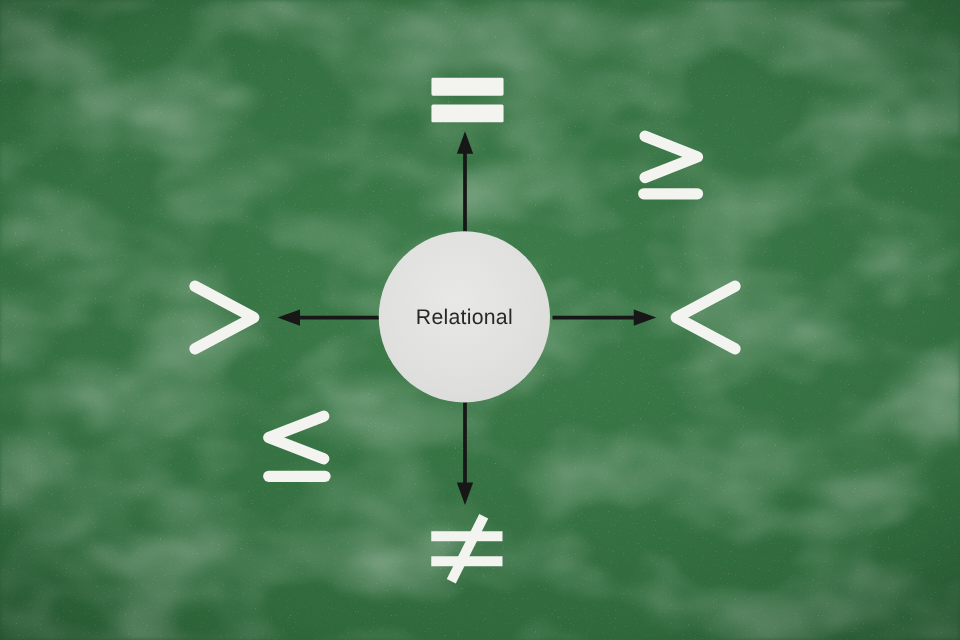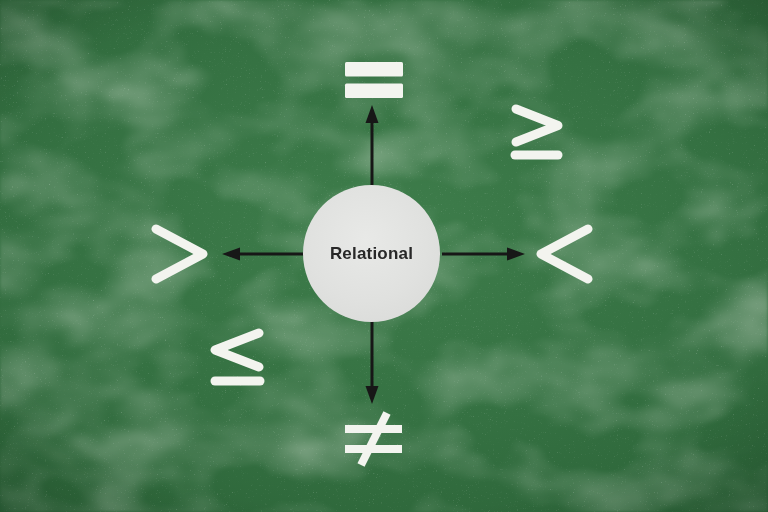--- a/index.html
+++ b/index.html
@@ -56,21 +56,21 @@
     border-radius: 50%;
     background: radial-gradient(circle at 46% 40%, #e8e9e7 0%, #e0e1df 55%, #d7d8d6 100%);
     display: flex;
     flex-direction: column;
     align-items: center;
     justify-content: center;
     text-align: center;
   }
   .center-node .line {
     font-size: 17px;
-    font-weight: 700;
+    font-weight: 400;
     color: #282828;
     line-height: 26px;
     letter-spacing: 0.2px;
   }
 </style>
 </head>
 <body>
 
 <div class="board">
 

